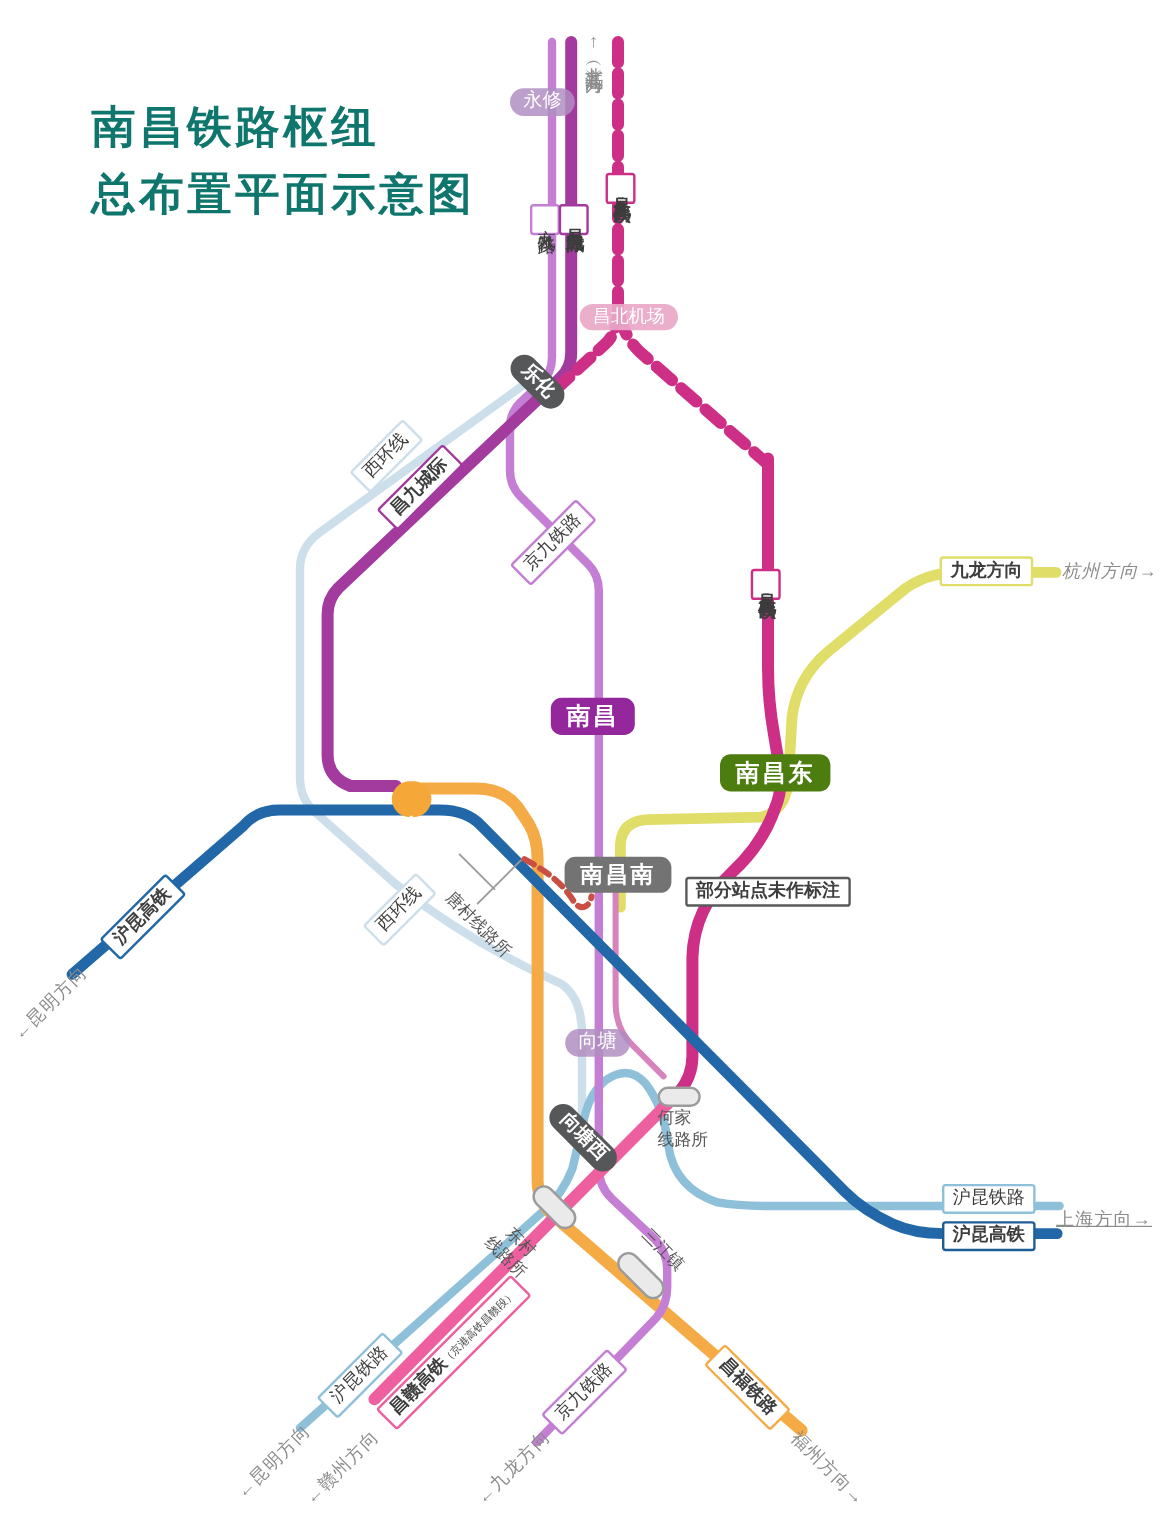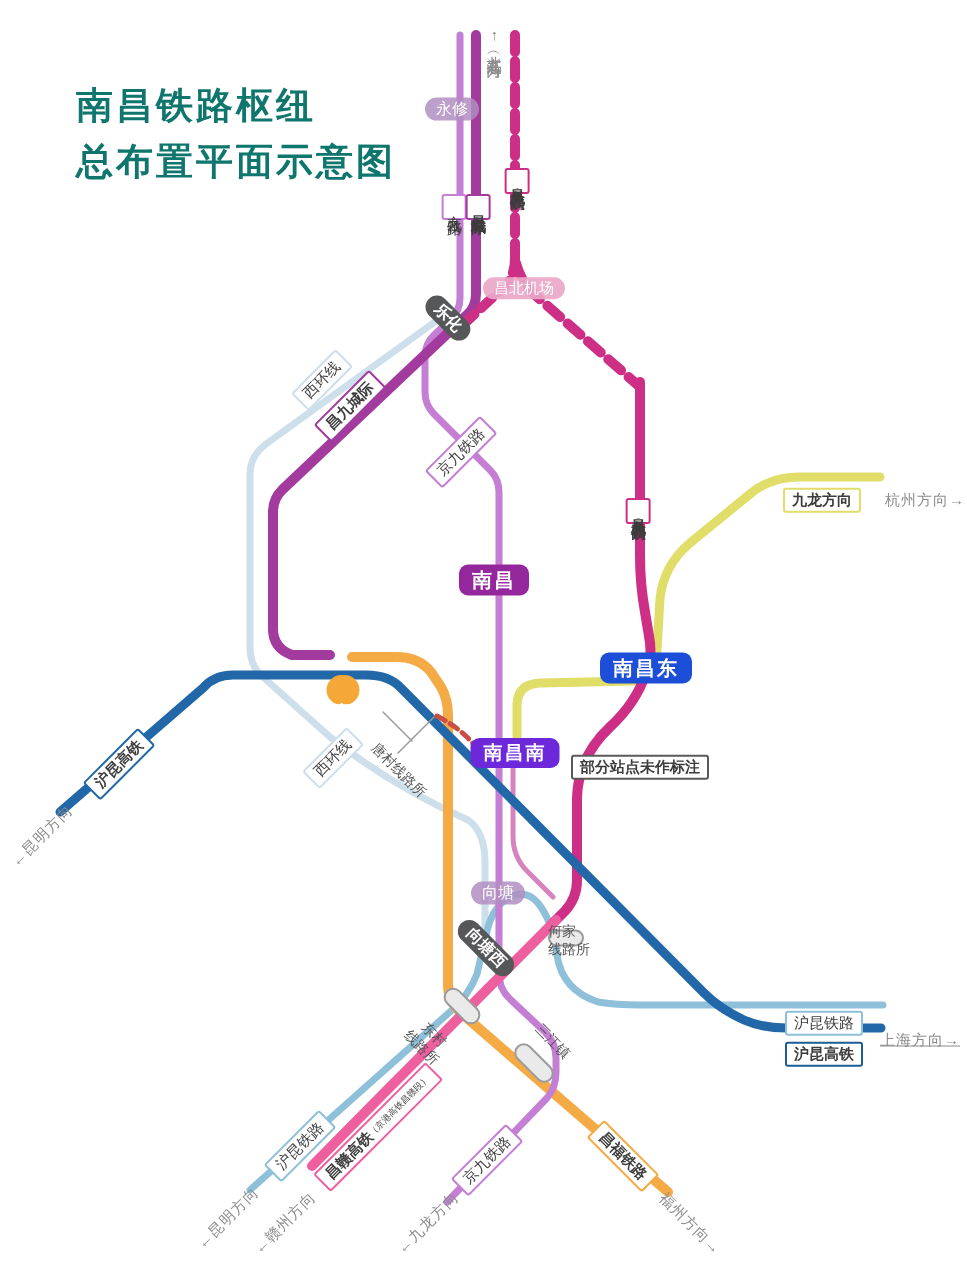--- a/index.html
+++ b/index.html
@@ -4,21 +4,21 @@
 <style>
   html,body{margin:0;padding:0;background:#fff;}
   .map{position:relative;width:967px;height:1280px;background:#fff;overflow:hidden;
        font-family:"Liberation Sans","DejaVu Sans",sans-serif;}
   .map svg{position:absolute;left:0;top:0;}
 
   .title{position:absolute;left:76px;top:78px;font-size:37px;font-weight:800;color:#0f766e;
          line-height:1.5;letter-spacing:3px;white-space:pre-line;}
   .note{position:absolute;left:712px;top:1118px;font-size:17px;color:#4c4c4c;line-height:1.55;white-space:pre-line;}
 
-  .ctr{transform:translate(-50%,-50%);margin-top:24px;}
+  .ctr{transform:translate(-50%,-50%);}
   .rot45{transform:translate(-50%,-50%) rotate(45deg);}
   .rotm45{transform:translate(-50%,-50%) rotate(-45deg);}
 
   .lbox{position:absolute;background:#fff;border:2px solid #888;border-radius:3px;
         font-size:15px;color:#3d3d3d;padding:1px 7px;white-space:nowrap;line-height:1.25;
         display:flex;align-items:center;justify-content:center;}
   .lbox .sub{font-size:9px;letter-spacing:0;}
   .vert{writing-mode:vertical-rl;text-orientation:upright;padding:7px 1px;letter-spacing:2px;}
   .bold{font-weight:700;}
 
@@ -73,21 +73,21 @@
       <path stroke="#c94f44" stroke-width="5" stroke-dasharray="9 6" d="M 437,716 C 458,727 471,739 478,751 C 483,759 491,757 493,747"></path>
 
       <path stroke="#9a9a9a" stroke-width="1.5" d="M 434,717 L 398,753 M 383,712 L 412,741"></path>
     </g>
   </svg>
 
   <div class="title">南昌铁路枢纽
 总布置平面示意图</div>
 
   <div class="dir dir-vert" style="left:484px;top:26px;">↑北京（九江）方向</div>
-  <div class="dir ctr" style="left:925px;top:476px;">杭州方向→</div>
+  <div class="dir ctr" style="left:925px;top:476px;font-style:italic;">杭州方向→</div>
   <div class="dir rotm45" style="left:42px;top:836px;">←昆明方向</div>
   <div class="dir ctr" style="left:920px;top:1016px;text-decoration:underline;">上海方向→</div>
   <div class="dir rotm45" style="left:228px;top:1218px;">←昆明方向</div>
   <div class="dir rotm45" style="left:285px;top:1223px;">←赣州方向</div>
   <div class="dir rotm45" style="left:428px;top:1223px;">←九龙方向</div>
   <div class="dir rot45" style="left:690px;top:1224px;">福州方向→</div>
 
   <div class="lbox vert ctr" style="left:454px;top:183px;border-color:#c47fd4;">京九铁路</div>
   <div class="lbox vert ctr bold" style="left:478px;top:183px;border-color:#a33a9e;">昌九城际</div>
   <div class="lbox vert ctr" style="left:517px;top:157px;border-color:#ce2f86;">
@@ -111,24 +111,24 @@
   <div class="lbox rotm45" style="left:378px;top:1127px;border-color:#ee5f9f;">
     <span class="bold">昌赣高铁</span>
       <span class="sub">（京港高铁昌赣段）</span>
   </div>
   <div class="lbox rotm45" style="left:487px;top:1160px;border-color:#c47fd4;">京九铁路</div>
   <div class="lbox rot45 bold" style="left:623px;top:1156px;border-color:#f5ab45;">昌福铁路</div>
 
   <div class="pill pill-lav ctr" style="left:452px;top:85px;">永修</div>
   <div class="pill pill-pink ctr" style="left:524px;top:264px;">昌北机场</div>
   <div class="pill pill-dark rot45" style="left:448px;top:318px;">乐化</div>
-  <div class="sta ctr" style="left:494px;top:556px;background:#93279b;">南昌</div>
-  <div class="sta ctr" style="left:646px;top:644px;background:#1d4ed8;">南昌东</div>
+  <div class="sta ctr" style="left:494px;top:597px;background:#93279b;">南昌</div>
+  <div class="sta ctr" style="left:646px;top:644px;background:#4d7c0f;">南昌东</div>
   <div class="sta sta-vert ctr" style="left:343px;top:666px;background:#f5a838;">南昌西</div>
-  <div class="sta ctr" style="left:515px;top:729px;background:#6d28d9;font-size:19px;">南昌南</div>
+  <div class="sta ctr" style="left:515px;top:729px;background:#737373;font-size:19px;">南昌南</div>
   <div class="pill pill-lav ctr" style="left:498px;top:869px;">向塘</div>
   <div class="pill pill-dark rot45" style="left:486px;top:948px;">向塘西</div>
 
   <div class="jtext rot45" style="left:399px;top:770px;">唐村线路所</div>
   <div class="jpill ctr" style="left:566px;top:914px;width:32px;height:13px;"></div>
   <div class="jtext" style="left:548px;top:922px;">何家
 线路所</div>
   <div class="jpill rot45" style="left:462px;top:1006px;width:40px;height:15px;"></div>
   <div class="jtext rot45" style="left:428px;top:1041px;text-align:center;">东村
 线路所</div>

